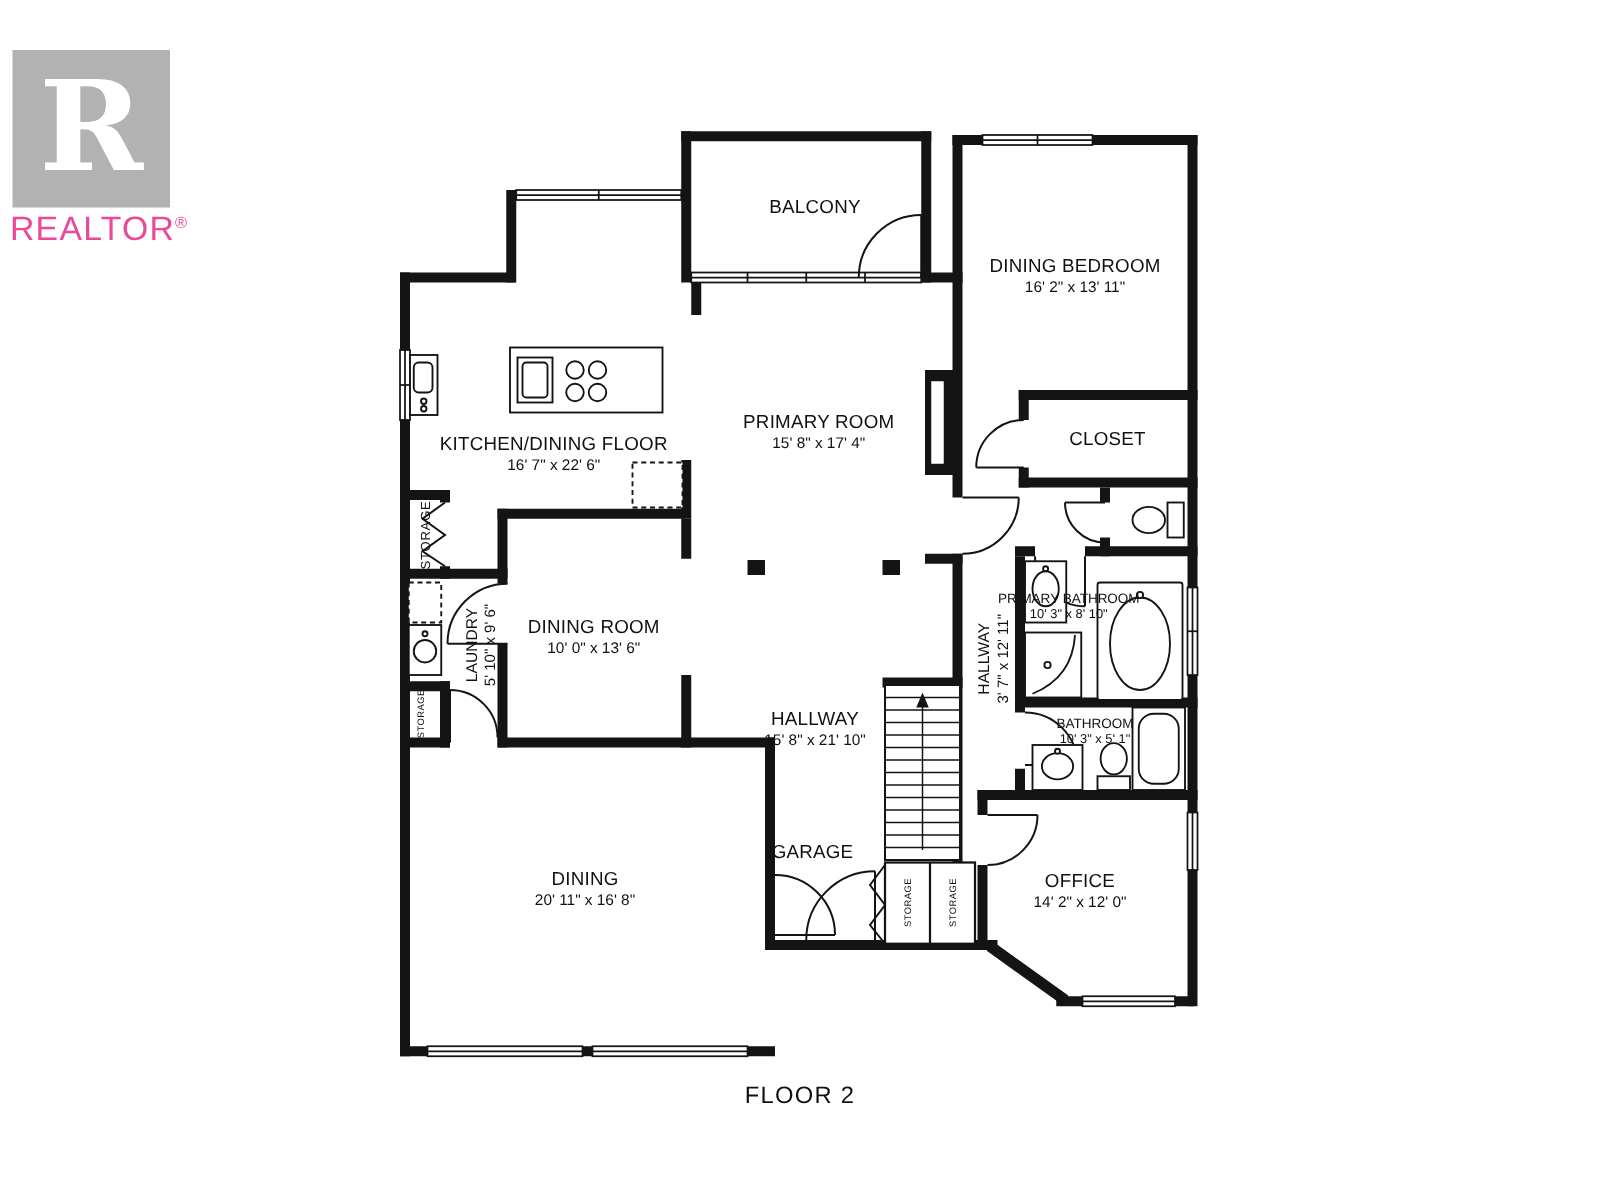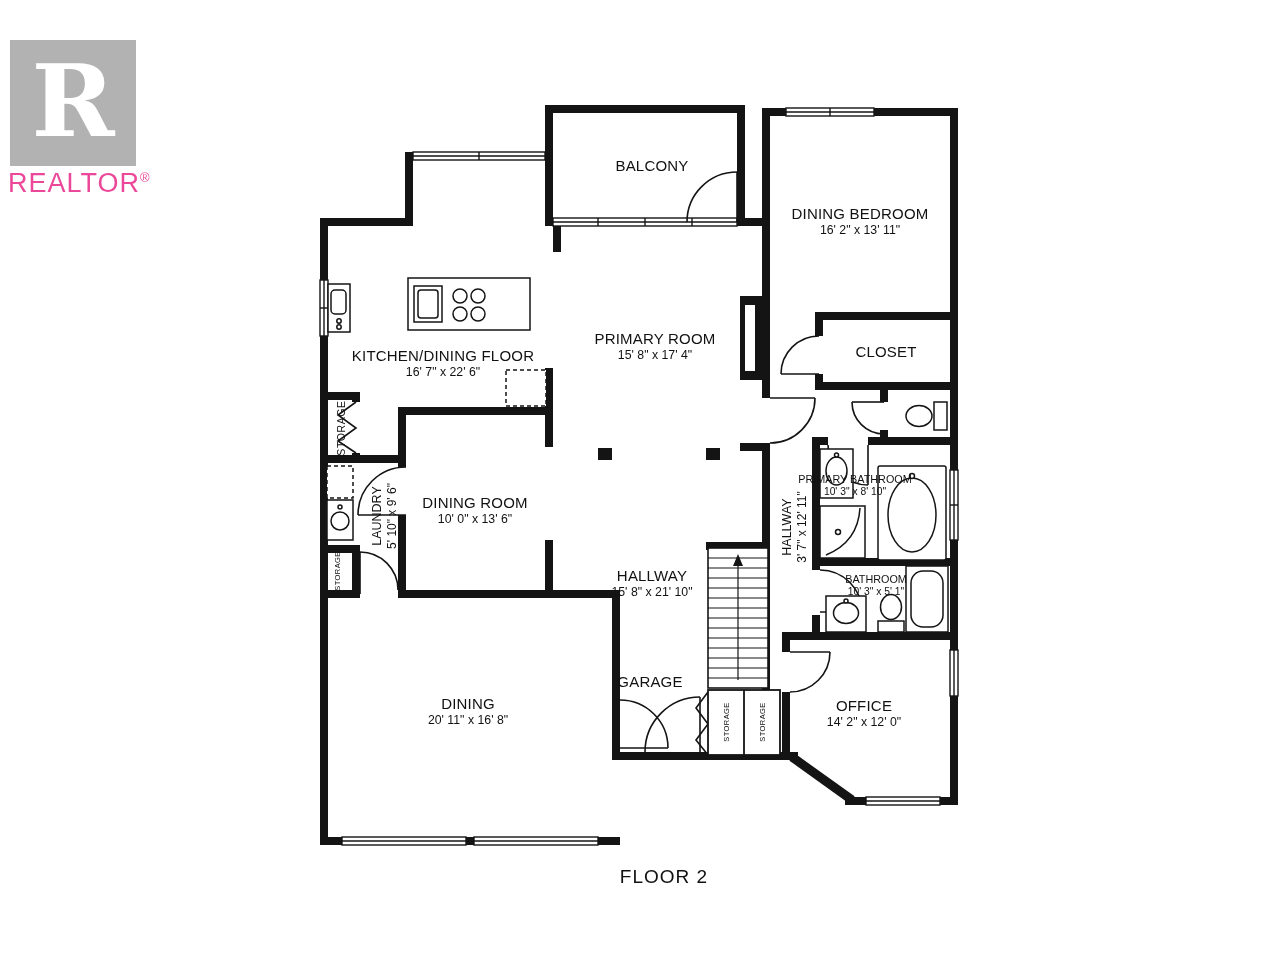--- a/index.html
+++ b/index.html
@@ -21,21 +21,21 @@
   .plan-label.vertical{transform:translate(-50%,-50%) rotate(-90deg);}
   .nm{font-size:15px;letter-spacing:.2px;}
   .dm{font-size:12.3px;}
   .nm-sm{font-size:10.8px;}
   .dm-sm{font-size:10.3px;}
   .v-lg{font-size:10.5px;letter-spacing:.6px;}
   .v-md{font-size:12.5px;}
   .v-md2{font-size:12px;}
   .v-sm{font-size:7.5px;letter-spacing:.4px;}
   .floor-title{position:absolute;left:640px;top:877px;transform:translate(-50%,-50%);
-    font-size:19px;letter-spacing:1px;margin-left:24px;}
+    font-size:19px;letter-spacing:1px;}
 </style>
 </head>
 <body>
 
 <div id="stage">
 
   <div class="logo-box">
     <span>R</span>
   </div>
   <div class="wordmark"><span>REALTOR</span><sup>®</sup></div>

